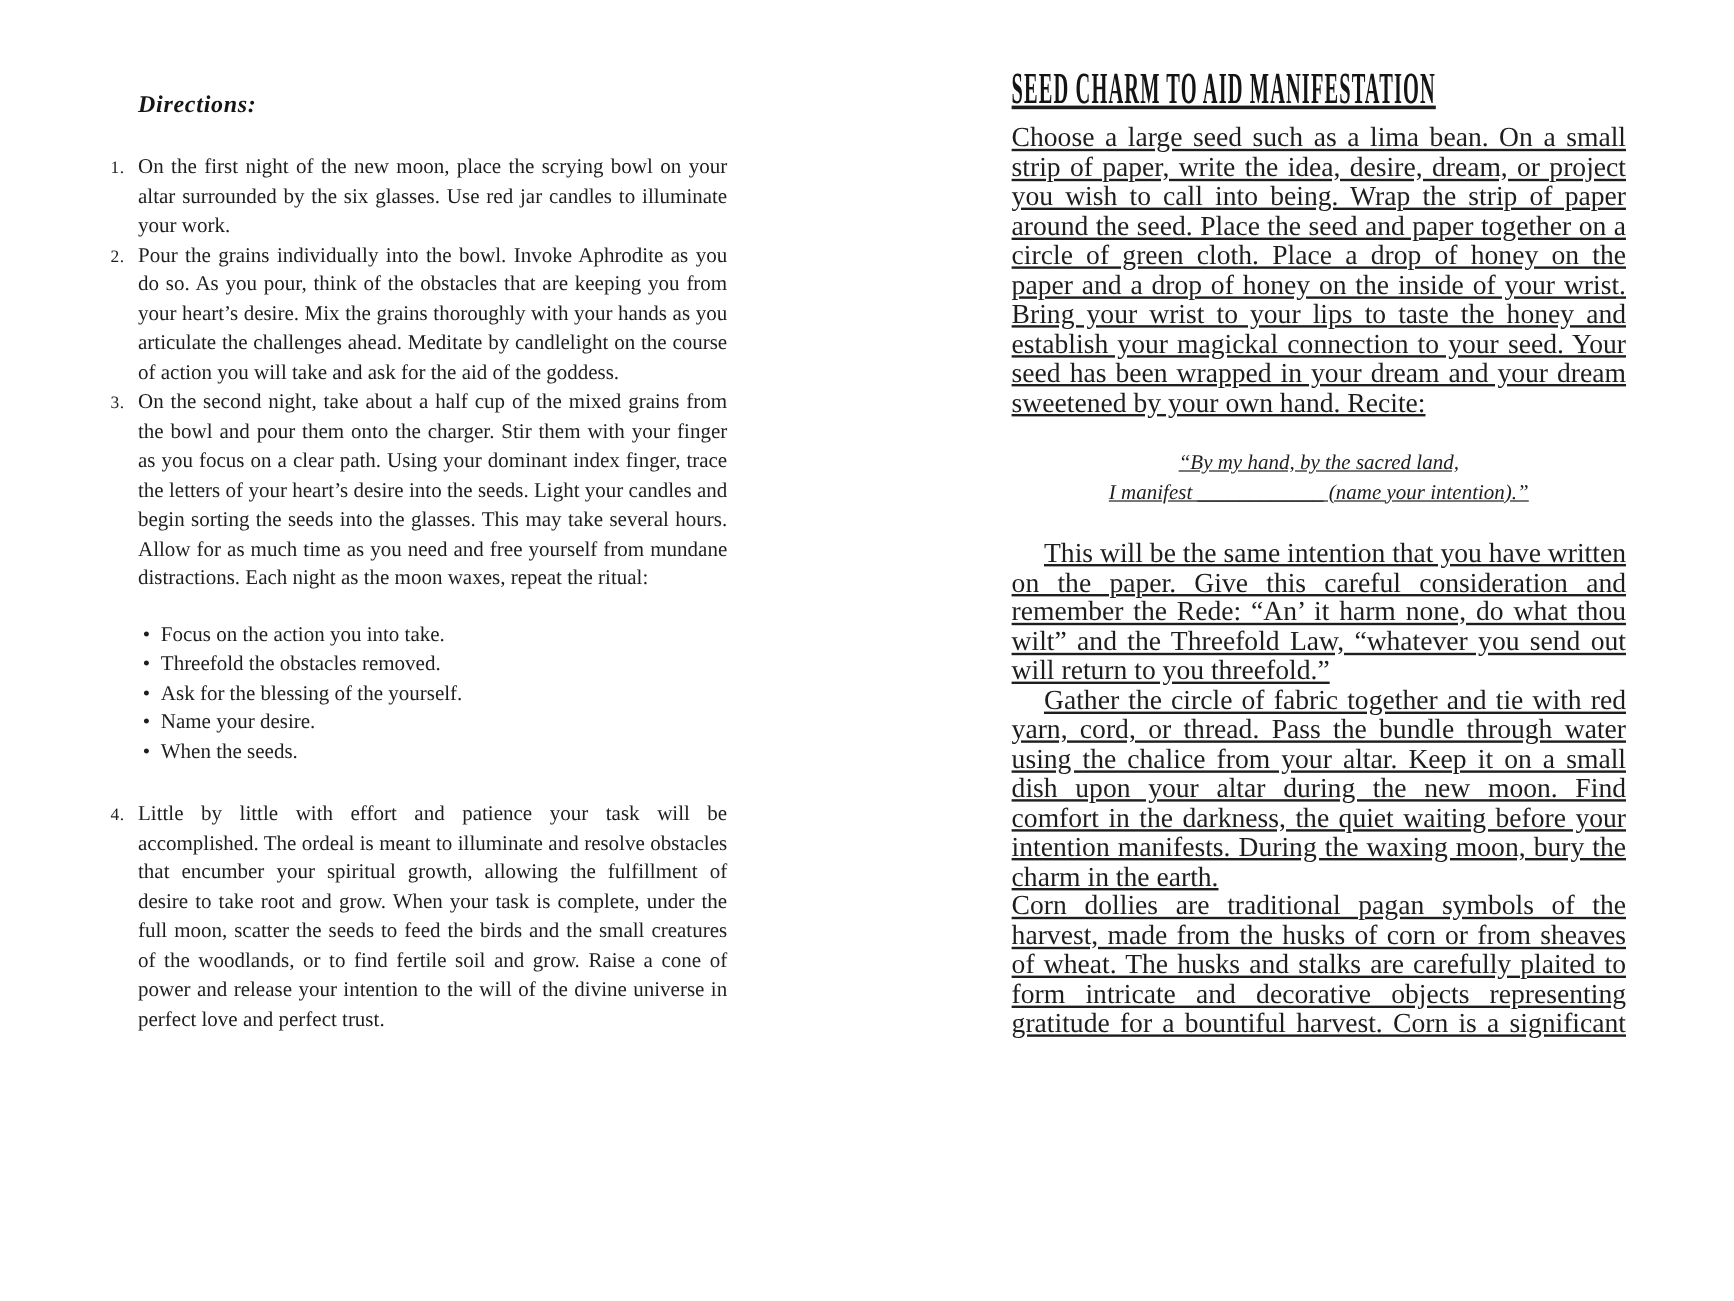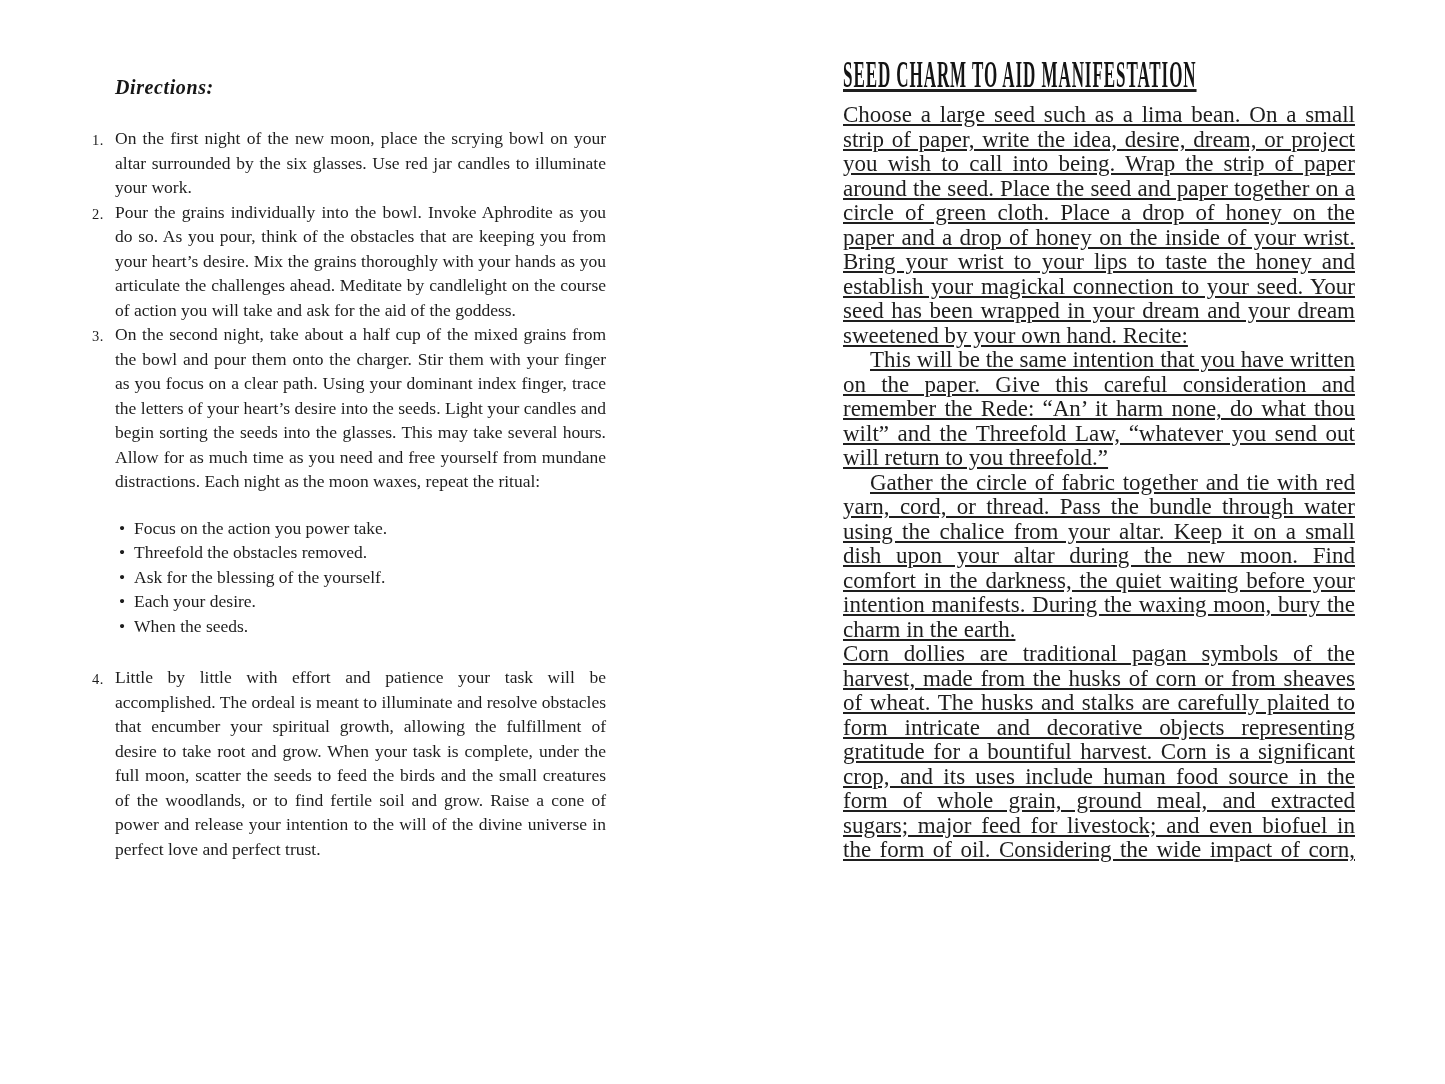--- a/index.html
+++ b/index.html
@@ -81,24 +81,24 @@
         <span class="num">2.</span>
         <span>Pour the grains individually into the bowl. Invoke Aphrodite as you do so. As you pour, think of the obstacles that are keeping you from your heart’s desire. Mix the grains thoroughly with your hands as you articulate the challenges ahead. Meditate by candlelight on the course of action you will take and ask for the aid of the goddess.</span>
       </div>
 
       <div class="body-text oitem">
         <span class="num">3.</span>
         <span>On the second night, take about a half cup of the mixed grains from the bowl and pour them onto the charger. Stir them with your finger as you focus on a clear path. Using your dominant index finger, trace the letters of your heart’s desire into the seeds. Light your candles and begin sorting the seeds into the glasses. This may take several hours. Allow for as much time as you need and free yourself from mundane distractions. Each night as the moon waxes, repeat the ritual:</span>
       </div>
 
       <ul class="bullets body-text">
-        <li><span class="bmark">•</span><span>Focus on the action you power take.</span></li>
+        <li><span class="bmark">•</span><span>Focus on the action you into take.</span></li>
         <li><span class="bmark">•</span><span>Threefold the obstacles removed.</span></li>
         <li><span class="bmark">•</span><span>Ask for the blessing of the yourself.</span></li>
-        <li><span class="bmark">•</span><span>Each your desire.</span></li>
+        <li><span class="bmark">•</span><span>Name your desire.</span></li>
         <li><span class="bmark">•</span><span>When the seeds.</span></li>
       </ul>
 
       <div class="body-text oitem">
         <span class="num">4.</span>
         <span>Little by little with effort and patience your task will be accomplished. The ordeal is meant to illuminate and resolve obstacles that encumber your spiritual growth, allowing the fulfillment of desire to take root and grow. When your task is complete, under the full moon, scatter the seeds to feed the birds and the small creatures of the woodlands, or to find fertile soil and grow. Raise a cone of power and release your intention to the will of the divine universe in perfect love and perfect trust.</span>
       </div>
 
     </div>
 
@@ -116,20 +116,24 @@
 
   <div class="page page-right">
     <div class="content-right">
 
       <h2 class="display-heading">
         <span class="hline">SEED CHARM TO AID MANIFESTATION</span>
       </h2>
 
       <p class="para">Choose a large seed such as a lima bean. On a small strip of paper, write the idea, desire, dream, or project you wish to call into being. Wrap the strip of paper around the seed. Place the seed and paper together on a circle of green cloth. Place a drop of honey on the paper and a drop of honey on the inside of your wrist. Bring your wrist to your lips to taste the honey and establish your magickal connection to your seed. Your seed has been wrapped in your dream and your dream sweetened by your own hand. Recite:</p>
 
+      <div class="quote">
+        <div>“By my hand, by the sacred land,</div>
+        <div>I manifest ____________ (name your intention).”</div>
+      </div>
 
       <p class="para indent">This will be the same intention that you have written on the paper. Give this careful consideration and remember the Rede: “An’ it harm none, do what thou wilt” and the Threefold Law, “whatever you send out will return to you threefold.”</p>
       <p class="para indent">Gather the circle of fabric together and tie with red yarn, cord, or thread. Pass the bundle through water using the chalice from your altar. Keep it on a small dish upon your altar during the new moon. Find comfort in the darkness, the quiet waiting before your intention manifests. During the waxing moon, bury the charm in the earth.</p>
 
 
       <p class="para">Corn dollies are traditional pagan symbols of the harvest, made from the husks of corn or from sheaves of wheat. The husks and stalks are carefully plaited to form intricate and decorative objects representing gratitude for a bountiful harvest. Corn is a significant crop, and its uses include human food source in the form of whole grain, ground meal, and extracted sugars; major feed for livestock; and even biofuel in the form of oil. Considering the wide impact of corn, using corn in magick invites the practitioner to again examine the implications of personal</p>
 
     </div>
 
   </div>

